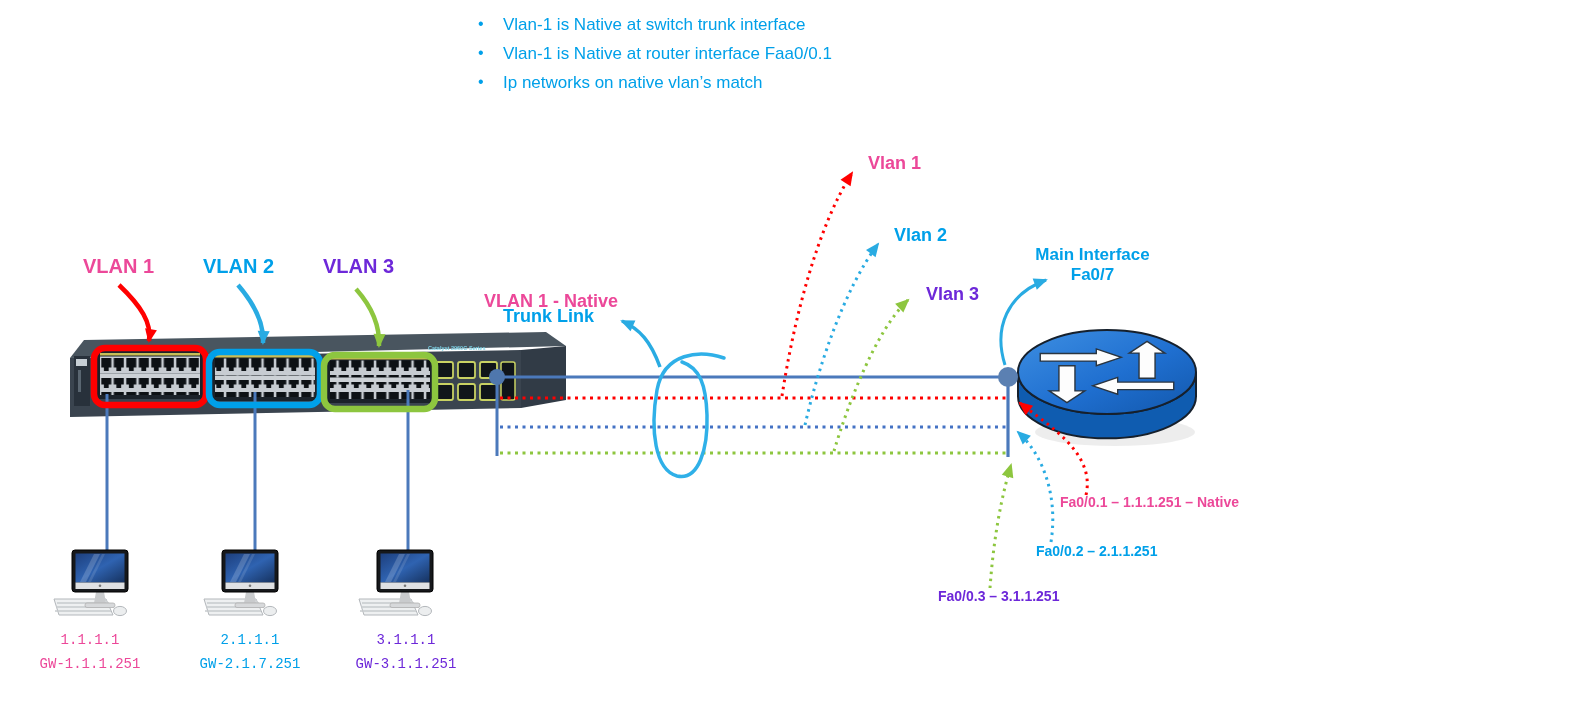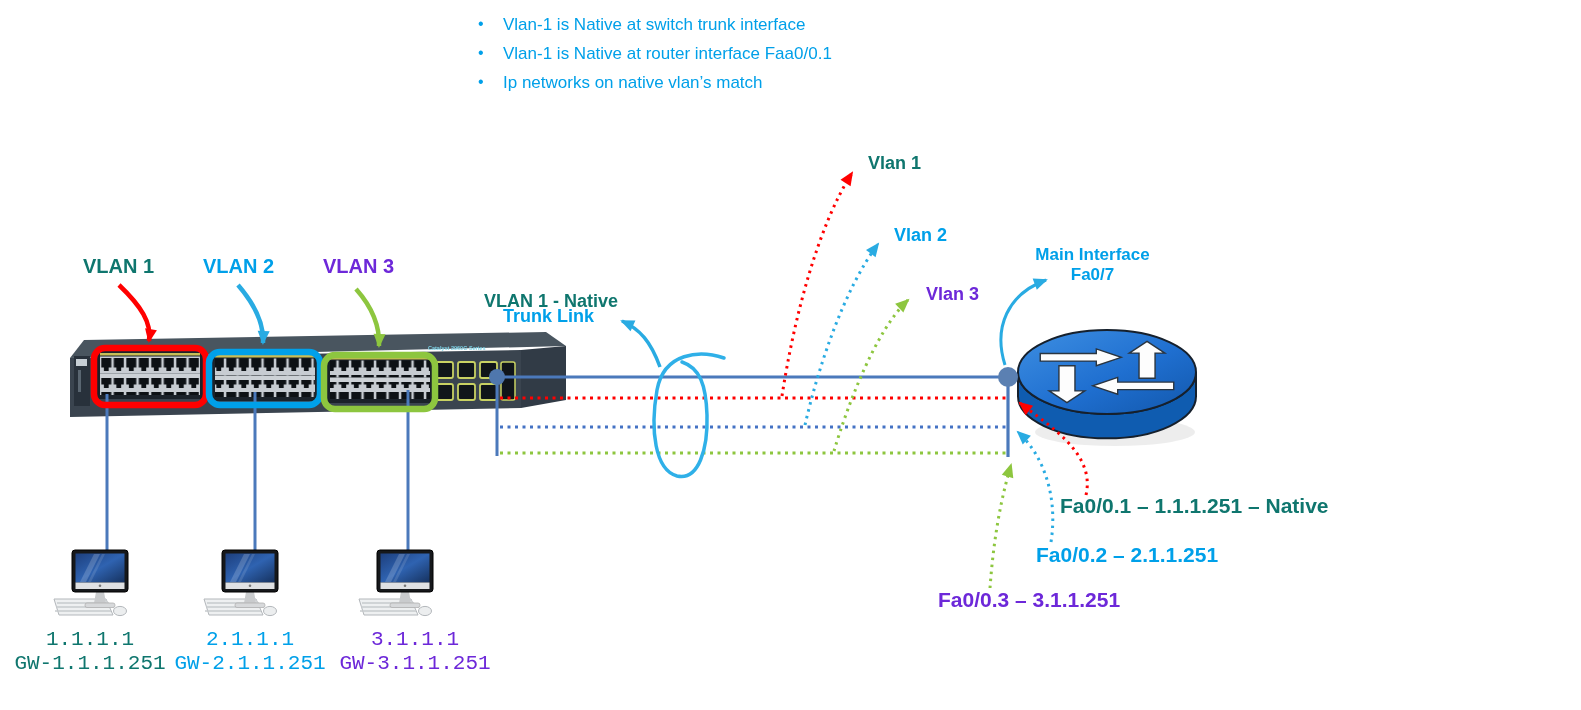--- a/index.html
+++ b/index.html
@@ -1,25 +1,25 @@
 <!DOCTYPE html>
 <html><head>
 <meta charset="utf-8">
 <style>
   html,body{margin:0;padding:0;background:#ffffff;}
   #stage{position:relative;width:1581px;height:710px;background:#ffffff;overflow:hidden;
          font-family:"Liberation Sans","DejaVu Sans",sans-serif;}
   svg{position:absolute;left:0;top:0;}
   .lbl{position:absolute;font-weight:bold;white-space:nowrap;line-height:1.15;}
-  .red{color:#0f766e;}
+  .red{color:#ec4899;}
   .cyan{color:#00a0e9;}
   .green{color:#6d28d9;}
   .s17{font-size:17px;}
   .s18{font-size:18px;}
-  .s19{font-size:21px;}
+  .s19{font-size:14px;}
   .s20{font-size:20px;}
   .notes{position:absolute;left:478px;top:15px;}
   .note-row{display:flex;align-items:flex-start;margin-bottom:9px;}
   .note-row .bullet{width:25px;font-size:16px;}
   .host-label{position:absolute;width:170px;text-align:center;line-height:24px;font-family:Liberation Mono, monospace;}
   .center{ text-align:center;}
 </style>
 </head>
 <body>
 
@@ -223,20 +223,20 @@
 <div class="lbl red s19" style="left:1060px;top:494px;">Fa0/0.1 – 1.1.1.251 – Native</div>
 <div class="lbl cyan s19" style="left:1016px;top:543px;margin-left:20px;">Fa0/0.2 – 2.1.1.251</div>
 <div class="lbl green s19" style="left:938px;top:588px;">Fa0/0.3 – 3.1.1.251</div>
 
 <div class="host-label red s19" style="left:5px;top:628px;">
   <div>1.1.1.1</div>
   <div>GW-1.1.1.251</div>
 </div>
 <div class="host-label cyan s19" style="left:165px;top:628px;">
   <div>2.1.1.1</div>
-  <div>GW-2.1.1.251</div>
-</div>
-<div class="host-label green s19" style="left:330px;top:628px;">
+  <div>GW-2.1.7.251</div>
+</div>
+<div class="host-label green s19" style="left:321px;top:628px;">
   <div>3.1.1.1</div>
   <div>GW-3.1.1.251</div>
 </div>
 
 </div>
 
 </body></html>

